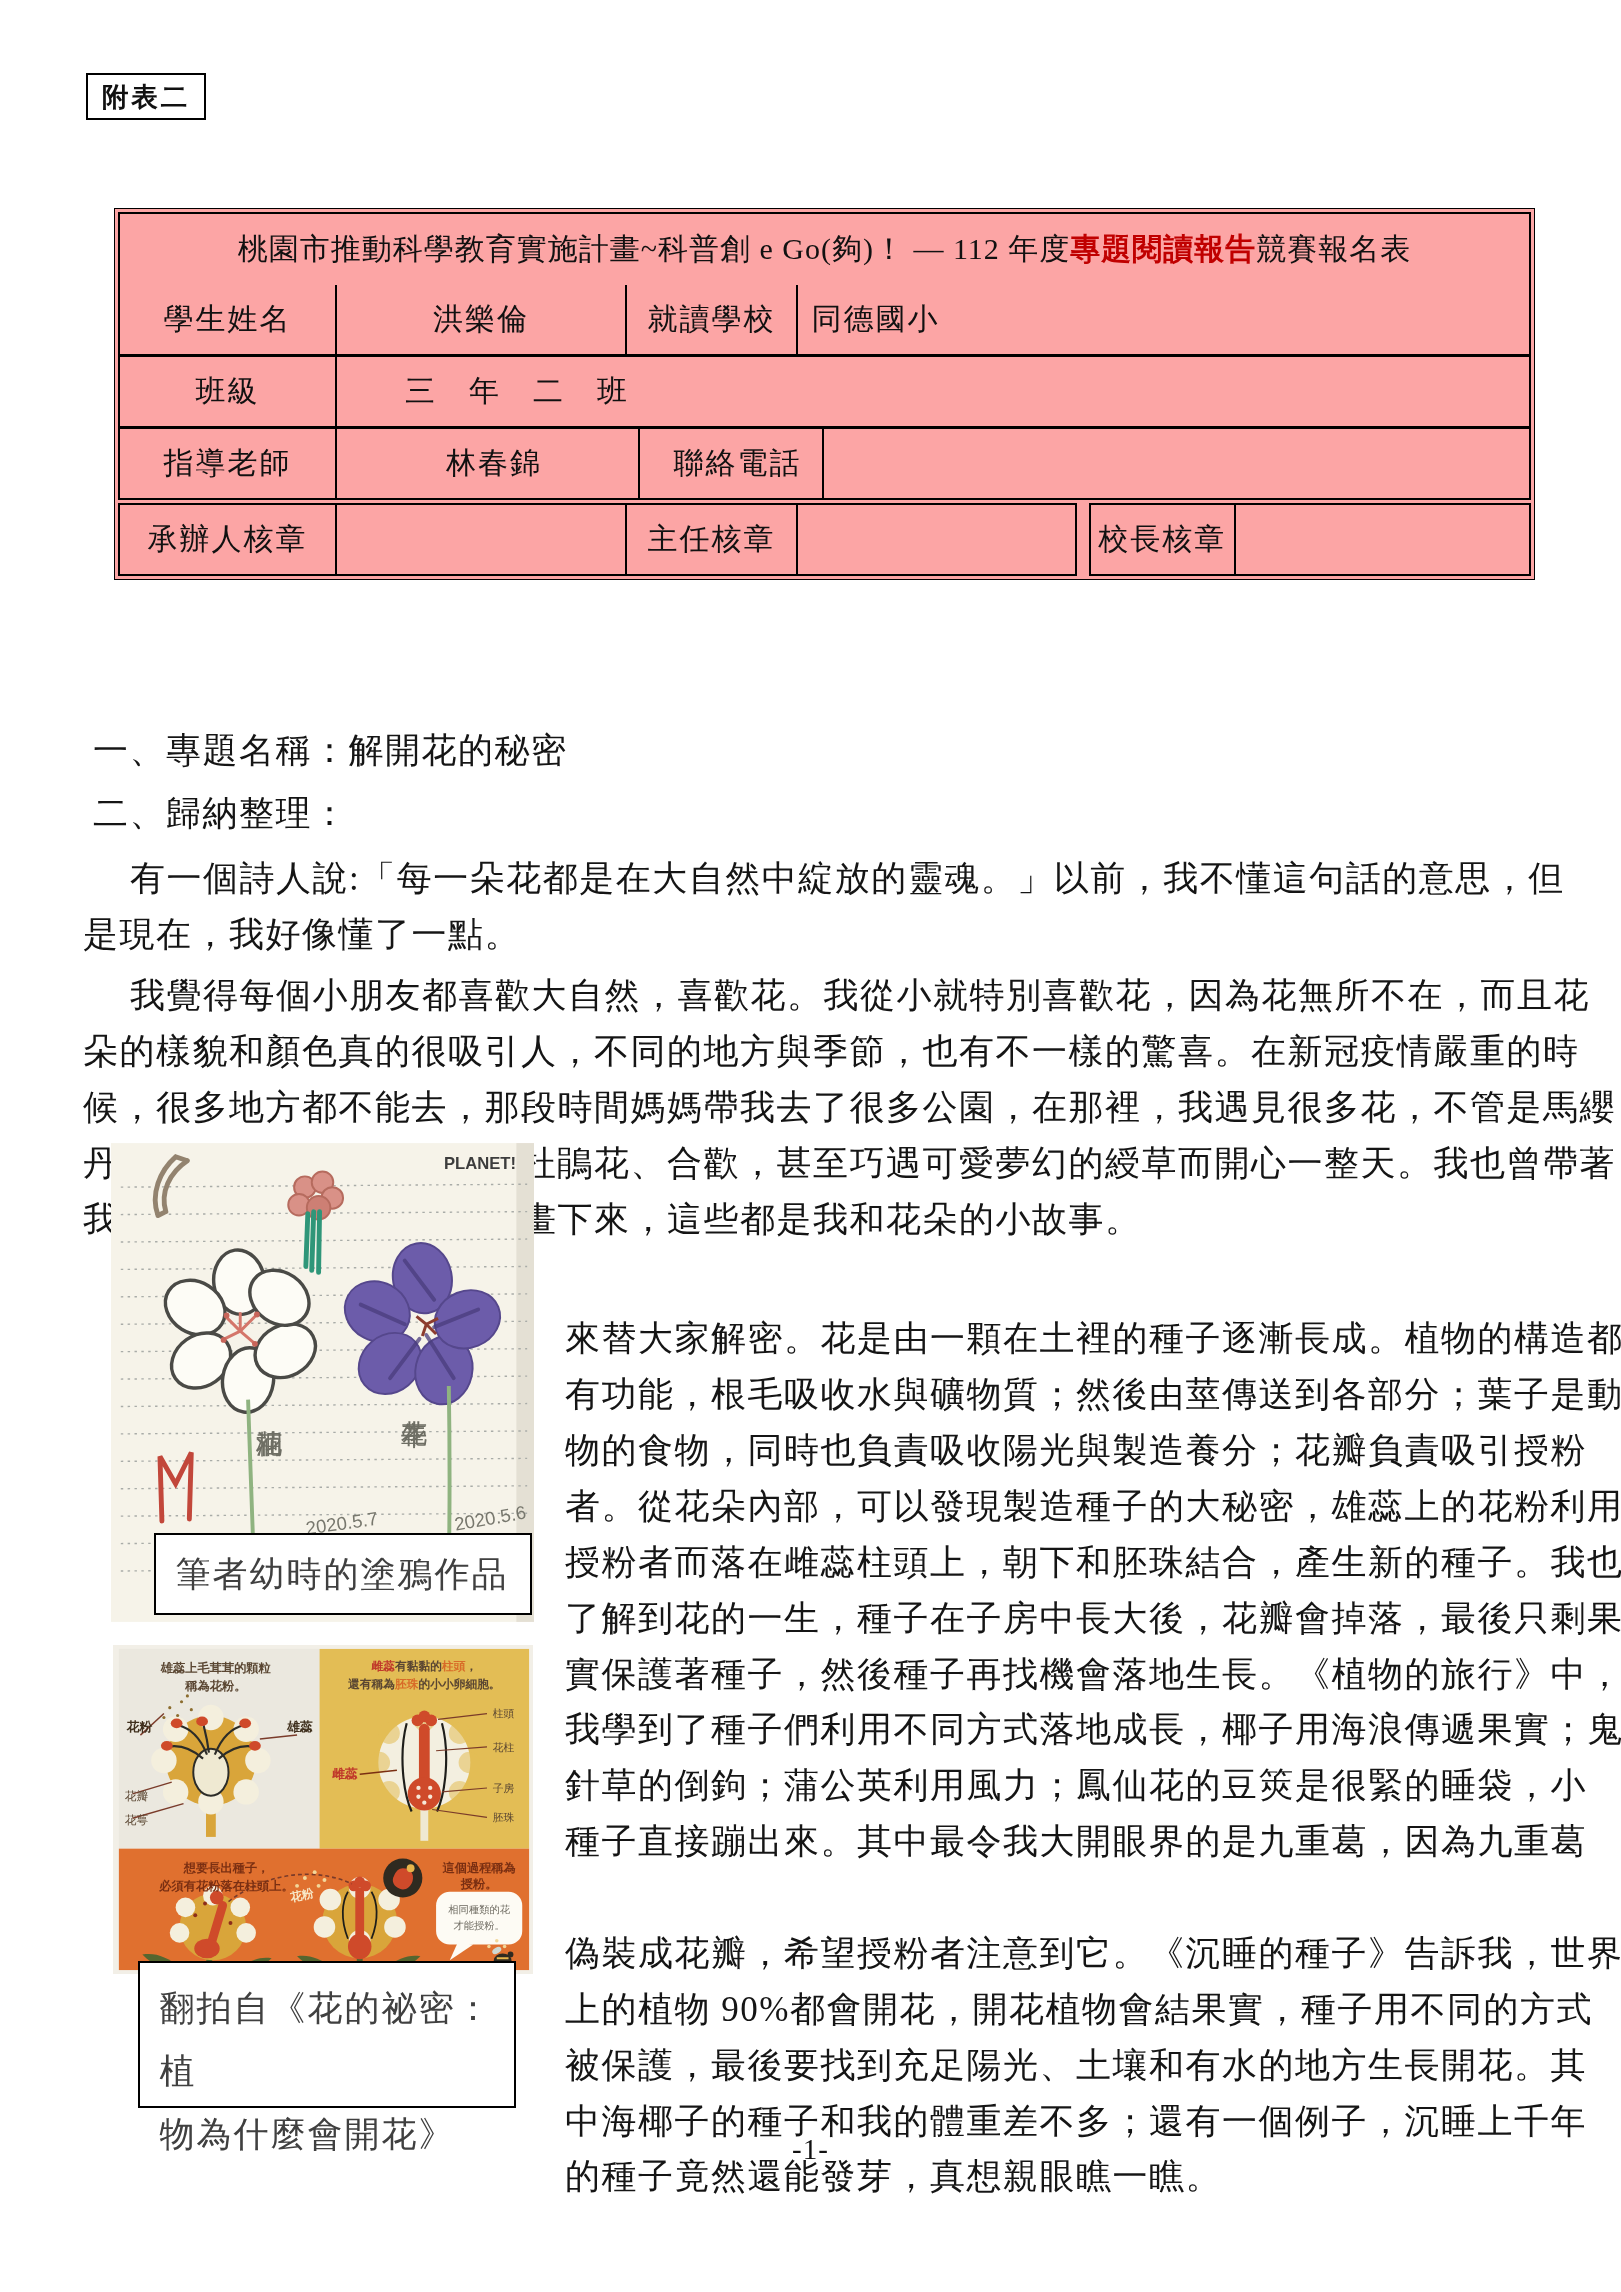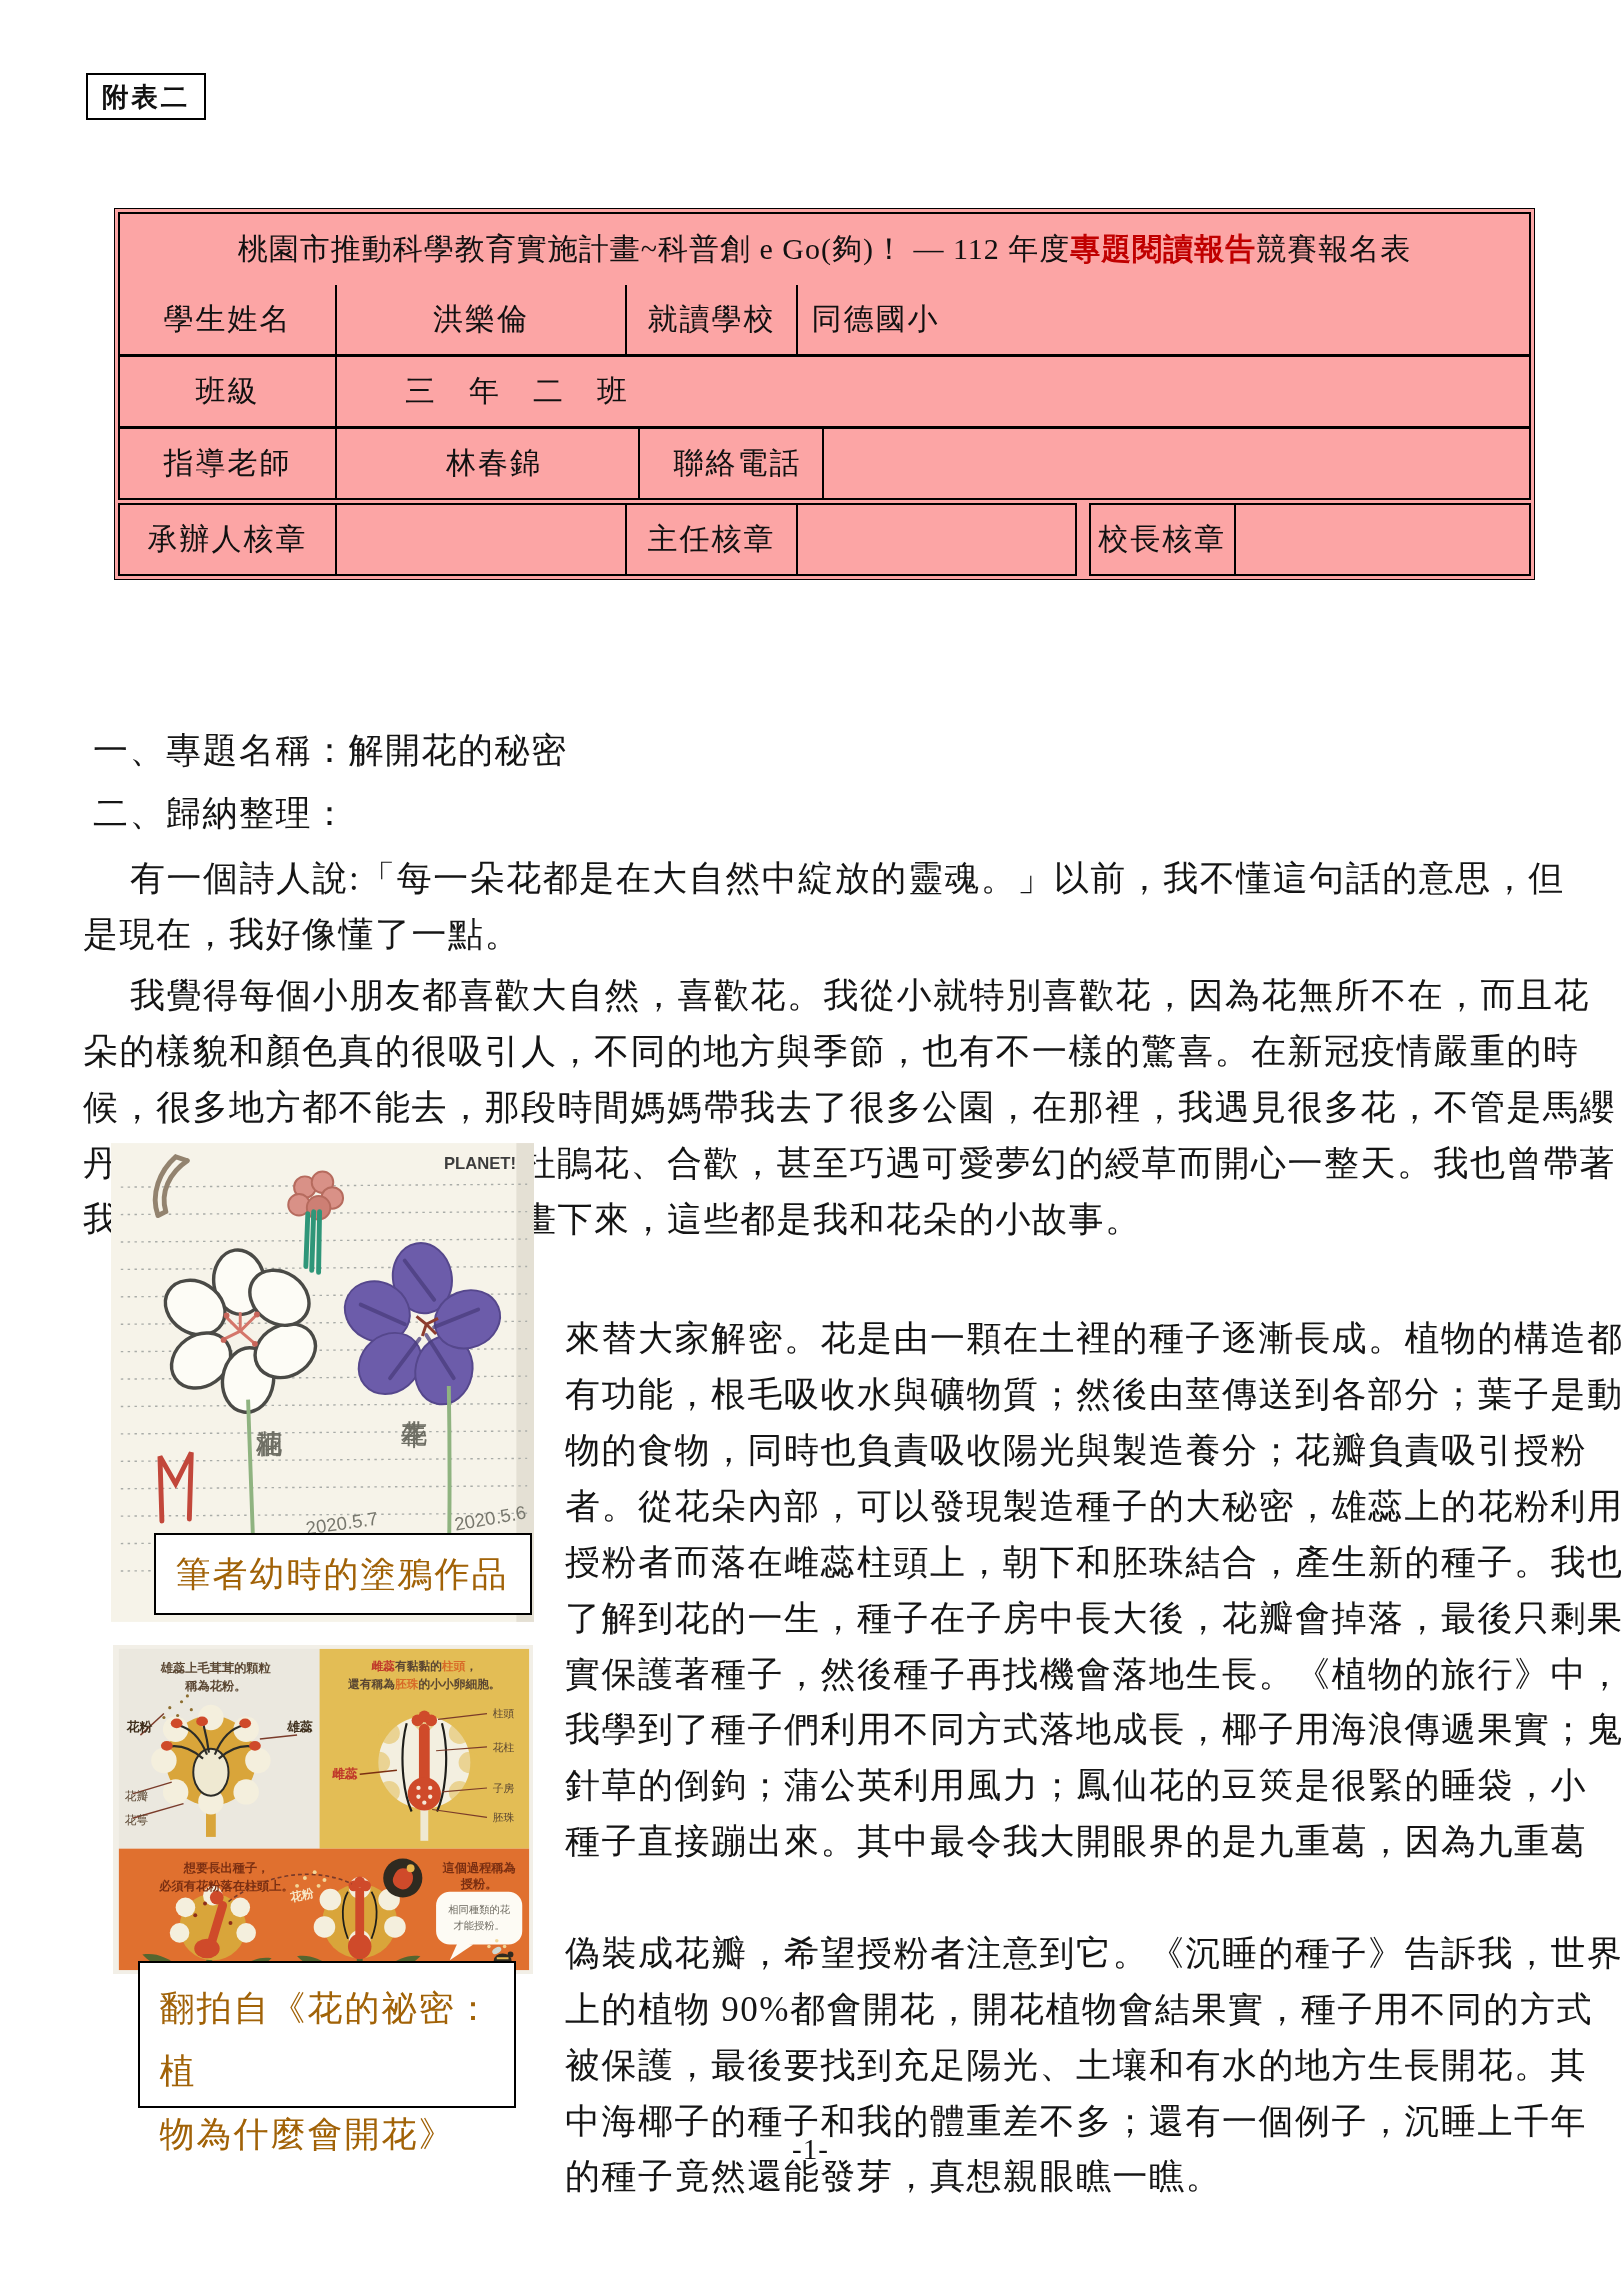--- a/index.html
+++ b/index.html
@@ -45,21 +45,21 @@
   .seal-gap{width:11.8px;flex:none;}
   .seal-box2{flex:1;}
   .w-d{width:145px;flex:none;}
   
   .hline,.bline{
     position:absolute;white-space:nowrap;font-size:35px;letter-spacing:1.5px;color:#151515;
   }
   
   .capbox{
     position:absolute;border:2px solid #000;background:#fff;box-sizing:border-box;
-    font-size:35px;letter-spacing:2px;color:#a16207;
+    font-size:35px;letter-spacing:2px;color:#404040;
   }
   .cap1{left:154px;top:1533px;width:378px;height:82px;display:flex;align-items:center;padding-left:19.6px;}
   .cap2{left:138px;top:1961px;width:378px;height:147px;padding:13.7px 0 0 19.6px;line-height:63px;}
   .photo{position:absolute;}
   .pagenum{
     position:absolute;left:0;right:0;top:2133px;text-align:center;font-size:29px;color:#111;letter-spacing:1px;
   }
   svg text{font-family:"Liberation Sans","DejaVu Sans",sans-serif;}
   .vtext{writing-mode:vertical-rl;}
 </style>

